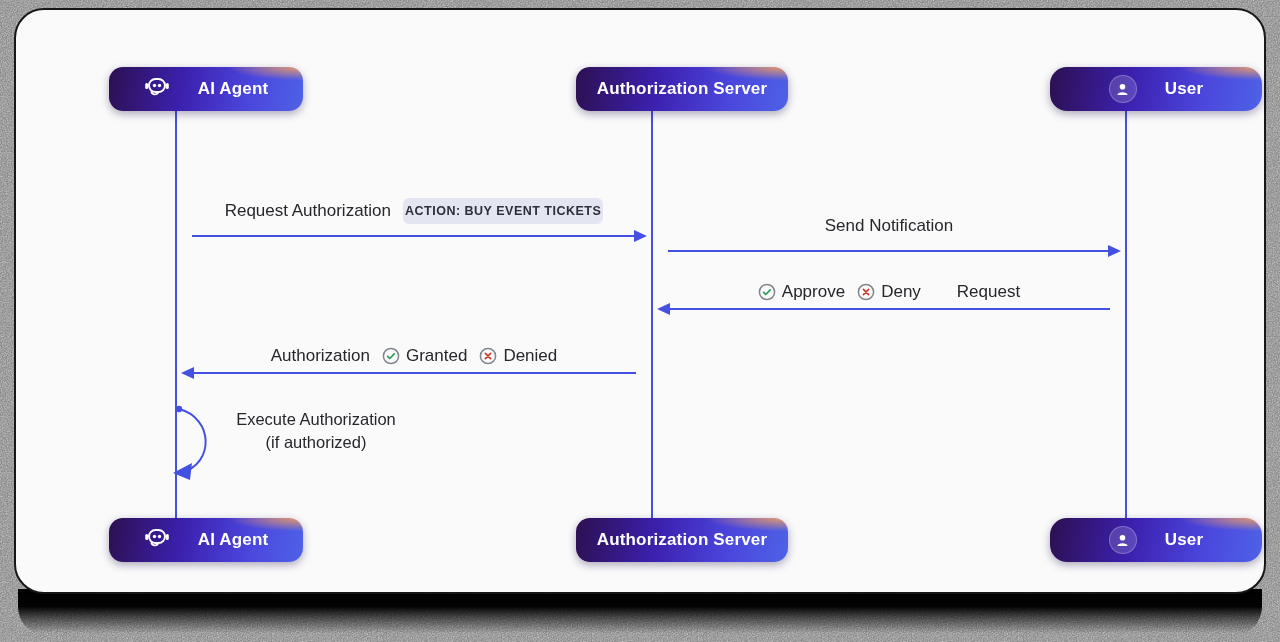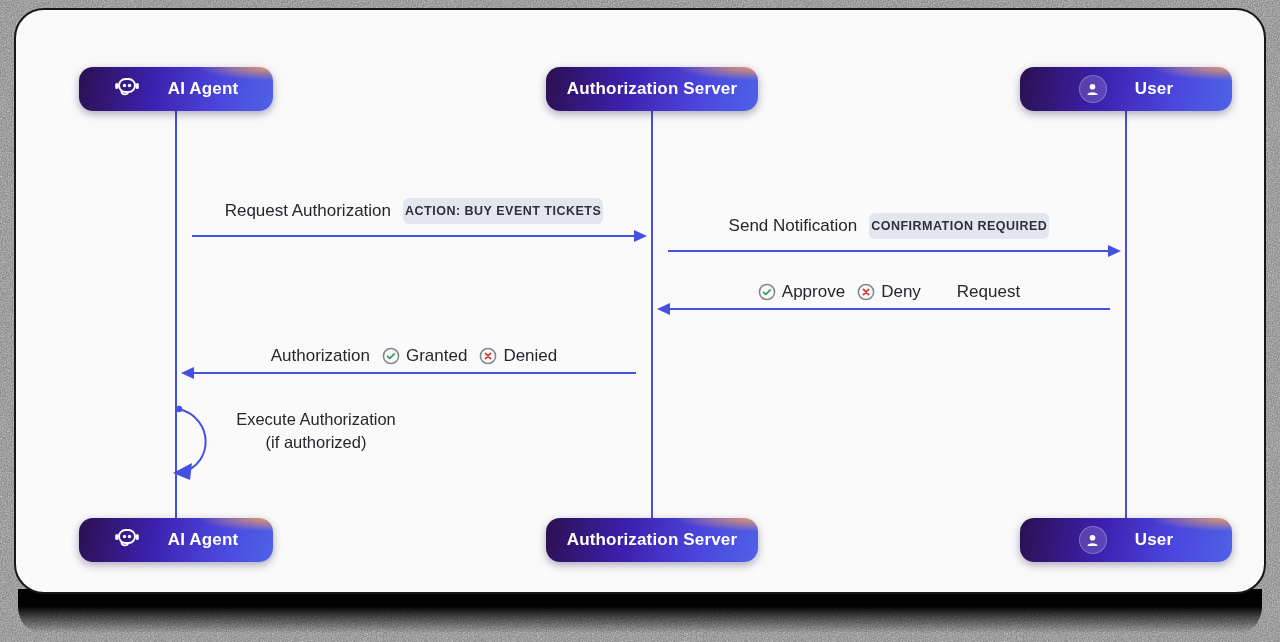--- a/index.html
+++ b/index.html
@@ -20,24 +20,25 @@
   }
   
   .actor{
     position:absolute;height:44px;border-radius:14px;z-index:5;
     display:flex;align-items:center;justify-content:center;gap:28px;
     color:#fff;font-weight:bold;font-size:17px;letter-spacing:.01em;
     background:
       radial-gradient(130% 100% at 100% 0%, rgba(242,158,96,.95) 0%, rgba(242,158,96,0) 30%),
       linear-gradient(100deg,#2c1050 0%,#3c20ae 38%,#4b46dd 72%,#4e62e6 100%);
     box-shadow:0 3px 8px rgba(25,12,60,.35);
+    margin-left:30px;
   }
   .a1{left:63px;width:194px;}
   .a2{left:530px;width:212px;}
-  .a3{left:1004px;width:212px;}
+  .a3{left:1004px;width:212px;border-radius:17px;}
   .top{top:57px;} .bottom{top:508px;}
   .user-icon-circle{
     width:28px;height:28px;border-radius:50%;
     background:rgba(255,255,255,.16);border:1px solid rgba(255,255,255,.25);
     display:flex;align-items:center;justify-content:center;box-sizing:border-box;
   }
   
   .lifeline{position:absolute;top:101px;height:407px;width:2px;background:#4450e0;z-index:4;}
   .l1{left:159px;} .l2{left:635px;} .l3{left:1109px;}
   
@@ -123,21 +124,20 @@
     </div>
     <div class="arrow dir-right">
       <span class="line"></span>
         <span class="head"></span>
     </div>
   </div>
 
   <div class="message m2">
     <div class="msg-label">
       <span>Send Notification</span>
-      <span class="badge">CONFIRMATION REQUIRED</span>
     </div>
     <div class="arrow dir-right">
       <span class="line"></span>
         <span class="head"></span>
     </div>
   </div>
 
   <div class="message m3">
     <div class="msg-label">
       <span class="status">

